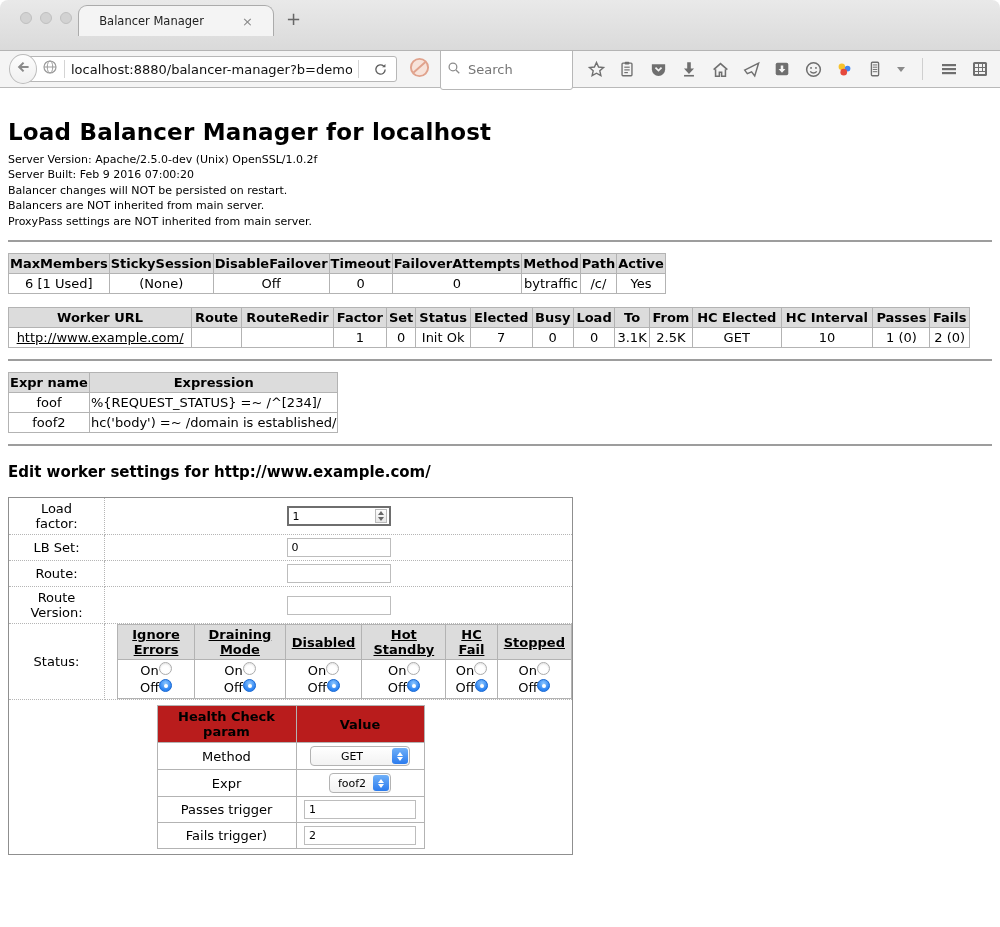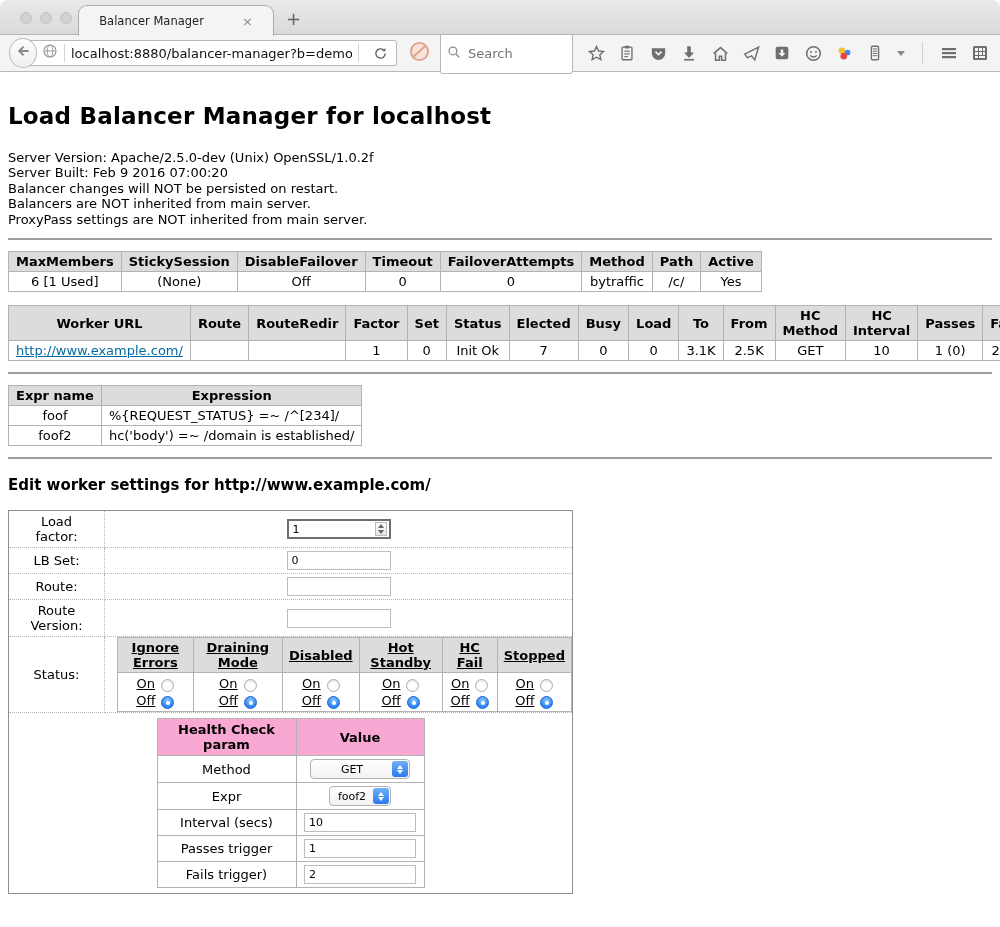--- a/index.html
+++ b/index.html
@@ -1,21 +1,21 @@
 <!DOCTYPE html>
 <html><head>
 <meta charset="utf-8">
 <style>
   * { box-sizing: border-box; }
   html,body { margin:0; padding:0; background:#fff; }
   body { font-family:"DejaVu Sans","Liberation Sans",sans-serif; color:#000; width:1000px; }
   .window { width:1000px; height:927px; border-radius:8px 8px 0 0; overflow:hidden; background:#fff; }
 
   
-  .tabbar { height:35px; background:linear-gradient(#e9e9e9,#dadada); position:relative; border-bottom:1px solid #b4b4b4; }
+  .tabbar { height:51px; background:linear-gradient(#e9e9e9,#dadada); position:relative; border-bottom:1px solid #b4b4b4; }
   .traffic { position:absolute; left:20px; top:12px; display:flex; gap:8px; }
   .traffic span { width:12px; height:12px; border-radius:50%; background:#d2d2d2; border:1px solid #c0c0c0; }
   .tab { position:absolute; left:78px; top:5px; width:196px; height:31px; background:#f4f4f4; border:1px solid #ababab; border-bottom:none; border-radius:9px 9px 0 0; display:flex; align-items:center; justify-content:center; gap:10px; }
   .tab-title { font-size:11.5px; color:#222; }
   .tab-close { color:#888; font-size:13px; line-height:1; margin-left:28px; }
   .newtab { position:absolute; left:286px; top:8px; font-size:18px; color:#666; }
 
   .toolbar { height:37px; background:#f4f4f4; border-bottom:1px solid #b9b9b9; display:flex; align-items:center; padding:0 9px; }
   .backbtn { width:30px; height:30px; border-radius:50%; border:1px solid #bcbcbc; background:linear-gradient(#fdfdfd,#f0f0f0); display:flex; align-items:center; justify-content:center; z-index:2; }
   .urlbar { margin-left:-12px; width:400px; height:26px; background:#fff; border:1px solid #b7b7b7; border-radius:3px; display:flex; align-items:center; padding-left:16px; }
@@ -26,29 +26,29 @@
   .searchbar { width:142px; height:42px; background:#fff; border:1px solid #b7b7b7; border-radius:3px; display:flex; align-items:center; padding:0 6px; gap:5px; }
   .search-input { border:none; outline:none; width:100px; font-size:13px; color:#8b8b8b; background:transparent; font-family:"DejaVu Sans","Liberation Sans",sans-serif; }
   .tb-icons { display:flex; align-items:center; margin-left:12px; gap:9px; }
   .tb-btn { width:22px; height:22px; display:flex; align-items:center; justify-content:center; }
   .tb-sep { width:1px; height:22px; background:#cfcfcf; margin:0 6px; }
   .caret-down { width:0; height:0; border-left:4px solid transparent; border-right:4px solid transparent; border-top:5px solid #8a8a8a; }
 
   
   .content { padding:0 8px; background:#fff; }
   h1 { font-size:23px; font-weight:bold; margin:31px 0 0 0; letter-spacing:0.2px; }
-  .server-info { margin-top:21px; font-size:13px; line-height:15.4px; }
+  .server-info { margin-top:7px; font-size:11px; line-height:15.4px; }
   hr { border:none; height:2px; background:#9d9d9d; margin:11px 0; }
   h3 { font-size:15px; font-weight:bold; margin:17px 0 16px 0; }
   .ws { white-space:pre-wrap; }
   a.plink { color:#551a8b; text-decoration:underline; font-weight:bold; }
-  a.wlink { color:#0369a1; text-decoration:underline; font-weight:normal;margin-top:16px; }
+  a.wlink { color:#000000; text-decoration:underline; font-weight:normal;margin-top:16px; }
 
   table.grid { border-collapse:collapse; font-size:13px; }
-  table.grid th, table.grid td { border:1px solid #b3b3b3; padding:2px 7px; text-align:center; }
+  table.grid th, table.grid td { border:1px solid #b3b3b3; padding:2px 1px; text-align:center; }
   table.grid { border:1px solid #8f8f8f; }
   table.grid th { background:#dcdcdc; font-weight:bold; }
   table.grid td { background:#fff; }
 
   .worker-table { width:962px; }
   .expr-table td.expr { text-align:left;margin-left:32px; }
 
   
   table.form { border-collapse:collapse; width:565px; border:1px solid #8f8f8f; font-size:13px; margin-top:10px; }
   table.form > tbody > tr > td { border:1px dotted #b5b5b5; padding:3px 9px; text-align:center; }
@@ -57,29 +57,29 @@
   .num-input { display:inline-flex; align-items:center; width:104px; height:20px; border:2px solid #6e6e6e; background:#fff; }
   .num-input .val { flex:1; text-align:left; padding-left:4px; font-size:11px; }
   .num-input .stepper { width:12px; height:14px; margin-right:2px; border:1px solid #b9b9b9; background:linear-gradient(#fdfdfd,#e6e6e6); display:flex; flex-direction:column; align-items:center; justify-content:center; gap:2px; }
   .tri-up { width:0; height:0; border-left:3px solid transparent; border-right:3px solid transparent; border-bottom:4px solid #666; }
   .tri-down { width:0; height:0; border-left:3px solid transparent; border-right:3px solid transparent; border-top:4px solid #666; }
 
   table.inner { border-collapse:collapse; font-size:13px; width:100%; }
   table.inner th, table.inner td { border:1px solid #b3b3b3; padding:2px 6px; text-align:center; }
   table.inner th { background:#dcdcdc; font-weight:bold;text-decoration:underline; }
 
-  .radio-line { display:flex; align-items:flex-end; justify-content:center; gap:6px; line-height:17px;text-decoration:underline; }
+  .radio-line { display:flex; align-items:flex-start; justify-content:center; line-height:17px; }
   .radio { width:13px; height:13px; border-radius:50%; display:inline-block; }
   .radio.unsel { background:#fff; border:1px solid #ababab; box-shadow:inset 0 1px 2px rgba(0,0,0,.12); }
   .radio.sel { background:radial-gradient(circle at 50% 32%, #8cc6ff, #2a82f2 70%); border:1px solid #1c6ad1; position:relative; }
   .radio.sel::after { content:""; position:absolute; left:4px; top:4px; width:4px; height:4px; border-radius:50%; background:#fff; }
 
   table.hc { width:268px; margin:2px auto; border-collapse:collapse; font-size:13px; border:1px solid #8f8f8f; }
   table.hc th, table.hc td { border:1px solid #b3b3b3; padding:3px 5px; text-align:center; }
-  table.hc th { background:#f9a8d4; }
+  table.hc th { background:#b91c1c; }
   table.hc td.vcell { width:128px; }
   table.hc .text-input { width:112px; text-align:left; }
 
   .mac-select { display:inline-flex; align-items:center; justify-content:space-between; border:1px solid #b3b3b3; border-radius:4px; background:linear-gradient(#ffffff,#f2f2f2); height:20px; padding:1px; }
   .mac-select .sel-label { flex:1; text-align:center; font-size:11px; padding:0 4px; }
   .mac-select .sel-stepper { width:16px; height:16px; border-radius:3px; background:linear-gradient(#6fb0f8,#2b7bee); display:flex; flex-direction:column; align-items:center; justify-content:center; gap:1px; }
   .chev-up { width:0; height:0; border-left:3px solid transparent; border-right:3px solid transparent; border-bottom:4px solid #fff; }
   .chev-down { width:0; height:0; border-left:3px solid transparent; border-right:3px solid transparent; border-top:4px solid #fff; }
   .sel-method { width:100px; }
   .sel-expr { width:62px; }
@@ -290,21 +290,21 @@
         <th>Route</th>
         <th>RouteRedir</th>
         <th>Factor</th>
         <th>Set</th>
         <th>Status</th>
         <th>Elected</th>
         <th>Busy</th>
         <th>Load</th>
         <th>To</th>
         <th>From</th>
-        <th>HC Method</th>
+        <th>HC Elected</th>
         <th>HC Interval</th>
         <th>Passes</th>
         <th>Fails</th>
 
       </tr>
       <tr>
         <td><a href="#" class="wlink">http://www.example.com/</a></td>
         <td></td>
         <td></td>
         <td>1</td>
@@ -478,24 +478,20 @@
                 <span class="mac-select sel-expr">
                   <span class="sel-label">foof2</span>
                   <span class="sel-stepper">
                           <span class="chev-up"></span>
                           <span class="chev-down"></span>
                         </span>
                 </span>
               </td>
             </tr>
             <tr>
-              <td>Interval (secs)</td>
-              <td class="vcell"><input class="text-input" value="10" style=""></td>
-            </tr>
-            <tr>
               <td>Passes trigger</td>
               <td class="vcell"><input class="text-input" value="1" style=""></td>
             </tr>
             <tr>
               <td>Fails trigger)</td>
               <td class="vcell"><input class="text-input" value="2" style=""></td>
             </tr>
 
           </tbody>
               </table>

